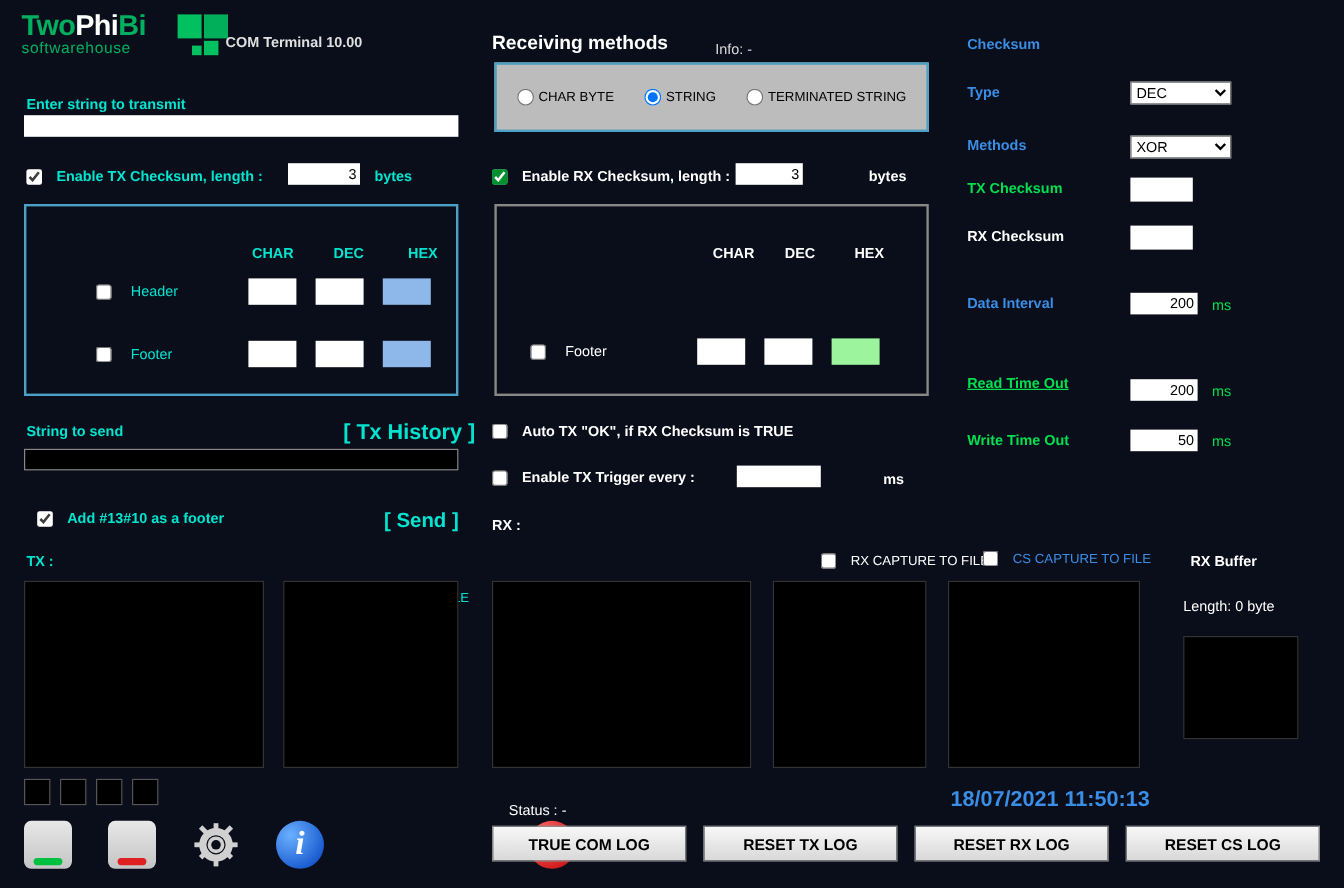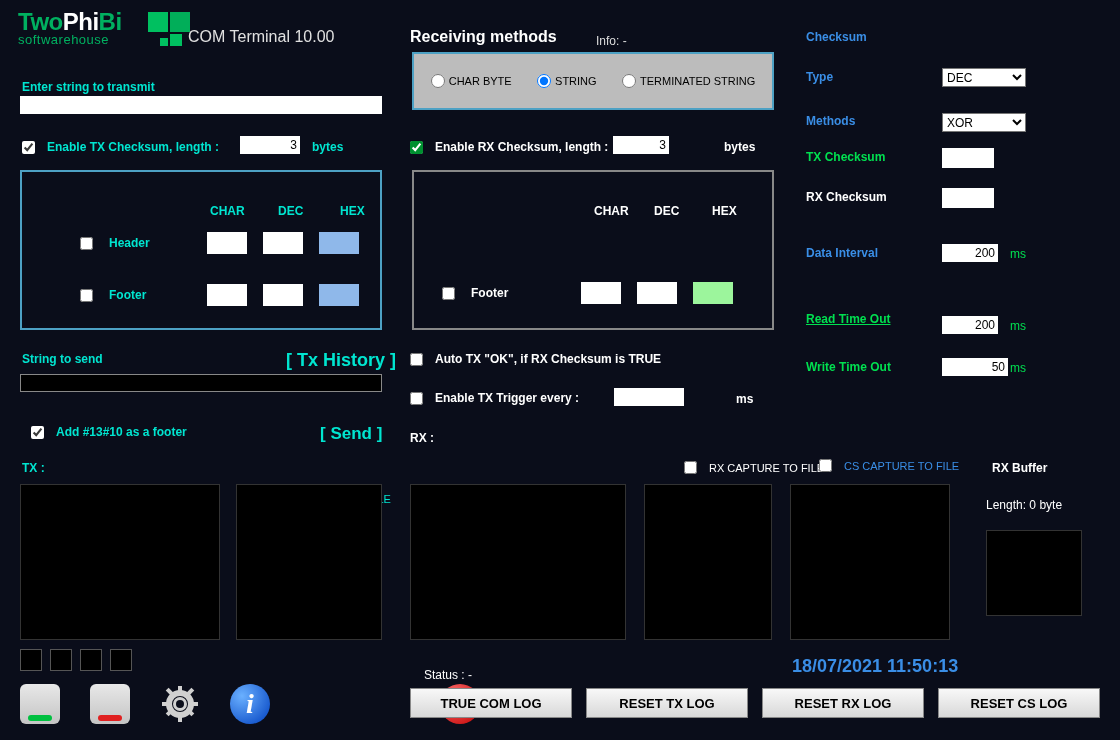--- a/index.html
+++ b/index.html
@@ -24,21 +24,21 @@
   .logo .line1{font-size:24px; font-weight:bold; letter-spacing:-0.5px;}
   .logo .line1 .t{color:#00b060;}
   .logo .line1 .p{color:#ffffff;}
   .logo .line2{font-size:13px; color:#00b060; letter-spacing:0.5px; margin-top:-4px;}
   .logo-sq{position:absolute;}
   .sq1{width:20px;height:20px;background:#00c060;left:130px;top:4px;}
   .sq2{width:20px;height:20px;background:#00c060;left:152px;top:4px; opacity:0.9}
   .sq3{width:12px;height:12px;background:#00c060;left:152px;top:26px;}
   .sq4{width:8px;height:8px;background:#00c060;left:142px;top:30px;}
 
-  .app-title{position:absolute; left:188px; top:28px; font-size:16px; font-weight:normal; color:#e0e0e0;}
+  .app-title{position:absolute; left:188px; top:28px; font-size:12px; font-weight:bold; color:#e0e0e0;}
 
   
   label, span, div { user-select:none;}
   input[type=text], .num-input{
     background:#fff; color:#000; border:none; height:18px; padding:0 3px; font-size:12px;
   }
   input[type=text].dark{background:#000;color:#fff; border:1px solid #888;}
   input[type=checkbox]{width:13px;height:13px; accent-color:#fff;}
   select{font-size:12px; height:19px; background:#fff;}
 
@@ -50,21 +50,21 @@
 
   .en-tx-chk{left:22px; top:140px;}
   .en-tx-num{position:absolute; left:240px; top:136px; width:60px; text-align:right;}
   .en-tx-bytes{position:absolute; left:312px; top:140px; color:#00e5d0;}
 
   .tx-hf-box{position:absolute; left:20px; top:170px; width:362px; height:160px; border:2px solid #4da1c4;}
   .colhdr{position:absolute; top:32px; font-weight:bold;}
   .ch1{left:188px;} .ch2{left:256px;} .ch3{left:318px;}
 
   .hdr-row{position:absolute; left:58px; display:flex; align-items:center; gap:16px;}
-  .hdr-row .lbl{width:56px; font-weight:bold;}
+  .hdr-row .lbl{width:56px; font-weight:normal;}
   .cell{width:40px; height:22px; display:inline-block;}
   .cell-white{background:#fff;}
   .cell-blue{background:#8fb8ea;}
   .cell-green{background:#9cf59c;}
 
   .str-to-send{position:absolute; left:22px; top:352px;}
   .tx-history{position:absolute; left:286px; top:350px;}
   .send-box{position:absolute; left:20px; top:374px; width:362px; height:22px; background:#000; border:1px solid #888;}
   .add1310{left:31px; top:425px;}
   .send-btn{position:absolute; left:320px; top:424px; font-size:17px;}
@@ -128,21 +128,21 @@
 
   
   .r-head{position:absolute; left:806px; font-weight:bold;}
   .r-val{position:absolute; left:942px;}
   .sel-type{left:942px; top:68px; width:84px;}
   .sel-meth{left:942px; top:113px; width:84px;}
   .tx-cs-box{left:942px; top:148px; width:52px; height:20px; background:#fff;}
   .rx-cs-box{left:942px; top:188px; width:52px; height:20px; background:#fff;}
   .di-num{left:942px; top:244px; width:56px; text-align:right;}
   .rto-num{left:942px; top:316px; width:56px; text-align:right;}
-  .wto-num{left:942px; top:358px; width:66px; text-align:right;}
+  .wto-num{left:942px; top:358px; width:56px; text-align:right;}
   .ms-lbl{position:absolute; left:1010px;}
 
   .rxbuf-lbl{position:absolute; left:992px; top:461px;}
   .rxbuf-len{position:absolute; left:986px; top:498px; font-size:12px;}
   .rxbuf-box{position:absolute; left:986px; top:530px; width:96px; height:86px; background:#000; border:1px solid #333;}
 </style>
 </head>
 <body>
 
 <div class="logo">

